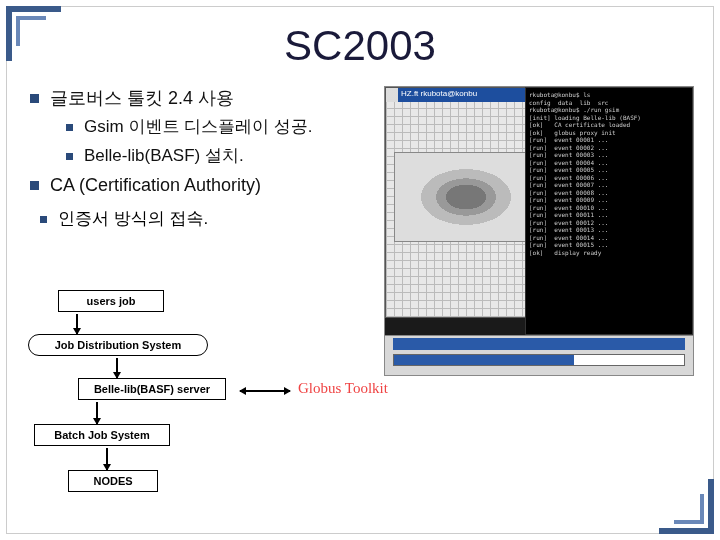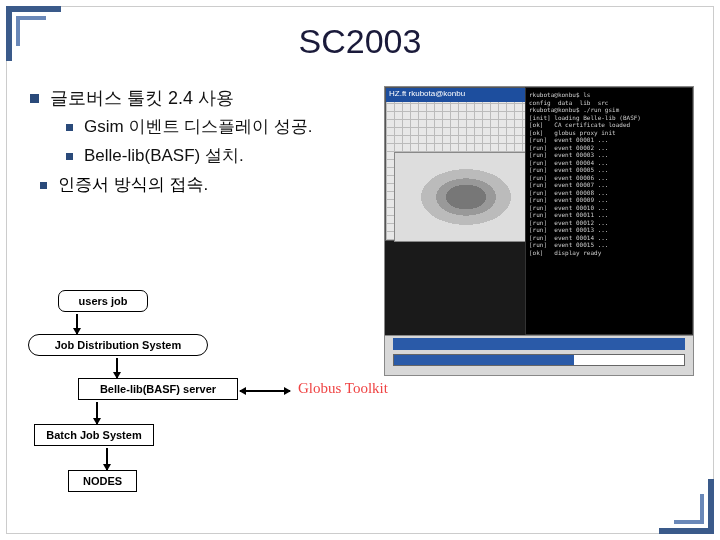--- a/index.html
+++ b/index.html
@@ -35,21 +35,21 @@
   .inner-line-tl::before { content:""; position:absolute; top:10px; left:10px; width:4px; height:30px; background:#6a88b8; }
   .inner-line-tl::after  { content:""; position:absolute; top:10px; left:10px; width:30px; height:4px; background:#6a88b8; }
   .inner-line-br { position:absolute; bottom:6px; right:6px; width:35px; height:35px; }
   .inner-line-br::before { content:""; position:absolute; bottom:10px; right:10px; width:4px; height:30px; background:#6a88b8; }
   .inner-line-br::after  { content:""; position:absolute; bottom:10px; right:10px; width:30px; height:4px; background:#6a88b8; }
 
   .title {
     position: absolute;
     top: 22px; left: 0; width: 100%;
     text-align: center;
-    font-size: 34px;
+    font-size: 42px;
     color: #1a1a3a;
     font-family: Verdana, Arial, sans-serif;
   }
 
   .content {
     position: absolute;
     top: 84px; left: 24px; right: 24px;
   }
 
   ul.bullets { list-style: none; }
@@ -74,21 +74,21 @@
     font-size: 17px;
     line-height: 1.7;
   }
   ul.sub > li::before {
     content: "";
     position: absolute;
     left: 8px; top: 11px;
     width: 7px; height: 7px;
     background: #2a4a7a;
   }
-  .sub-solo { margin-left: 32px; }
+  .sub-solo { margin-top: 6px; margin-left: 32px; }
   .sub-solo > li { font-size: 17px; }
 
   
   .diagram {
     position: absolute;
     top: 290px; left: 28px;
     width: 420px; height: 220px;
   }
   .dbox {
     position: absolute;
@@ -138,23 +138,24 @@
 
   
   .shot {
     position: absolute;
     top: 86px; right: 26px;
     width: 310px; height: 290px;
     background: #1a1a1a;
     border: 1px solid #888;
   }
   .shot .win1 {
-    position:absolute; top:0; left:0; width:160px; height:154px;
+    position:absolute; top:0; left:0; width:160px; height:231px;
     background: linear-gradient(#ddd,#ccc);
     border:1px solid #555;
+    padding-left:12px;
   }
   .shot .win1-title {
     height:14px; background:#1d4e9e; color:#fff; font-size:8px; padding:1px 3px;
     overflow:hidden;
   }
   .shot .win1-body {
     position:absolute; top:14px; left:0; right:0; bottom:0;
     background:
       repeating-linear-gradient(90deg,#bbb 0 1px,transparent 1px 8px),
       repeating-linear-gradient(0deg,#bbb 0 1px,transparent 1px 8px),
@@ -205,52 +206,55 @@
       <span>글로버스 툴킷 2.4 사용</span>
       <ul class="sub">
         <li>
           <span>Gsim 이벤트 디스플레이 성공.</span>
         </li>
         <li>
           <span>Belle-lib(BASF) 설치.</span>
         </li>
       </ul>
     </li>
+    <li>
+      <span>CA (Certification Authority)</span>
+    </li>
   </ul>
   <ul class="sub sub-solo">
     <li>
       <span>인증서 방식의 접속.</span>
     </li>
   </ul>
 </div>
 
 <div class="diagram">
-  <div class="dbox" style="top:0; left:30px; width:90px;border-radius:7px;">
+  <div class="dbox" style="top:0; left:30px; width:106px;">
     <span>users job</span>
   </div>
   <div class="arrow" style="top:24px; left:48px; height:20px;"></div>
 
   <div class="dbox" style="top:44px; left:0; width:180px;border-radius:11px;">
     <span>Job Distribution System</span>
   </div>
   <div class="arrow" style="top:68px; left:88px; height:20px;"></div>
 
-  <div class="dbox" style="top:88px; left:50px; width:160px;">
+  <div class="dbox" style="top:88px; left:50px; width:148px;">
     <span>Belle-lib(BASF) server</span>
   </div>
   <div class="harrow" style="top:100px; left:212px; width:50px;"></div>
   <div class="gt-label" style="top:90px; left:270px;">Globus Toolkit</div>
 
   <div class="arrow" style="top:112px; left:68px; height:22px;"></div>
-  <div class="dbox" style="top:134px; left:6px; width:120px;">
+  <div class="dbox" style="top:134px; left:6px; width:136px;">
     <span>Batch Job System</span>
   </div>
 
   <div class="arrow" style="top:158px; left:78px; height:22px;"></div>
-  <div class="dbox" style="top:180px; left:40px; width:69px;">
+  <div class="dbox" style="top:180px; left:40px; width:90px;">
     <span>NODES</span>
   </div>
 </div>
 
 <div class="shot">
   <div class="win1">
     <div class="win1-title">HZ.ft rkubota@konbu</div>
     <div class="win1-body">
       <div class="win1-cyl"></div>
     </div>

